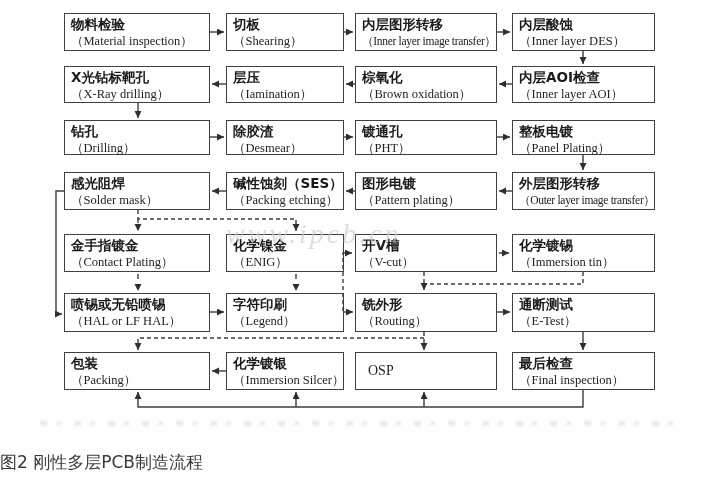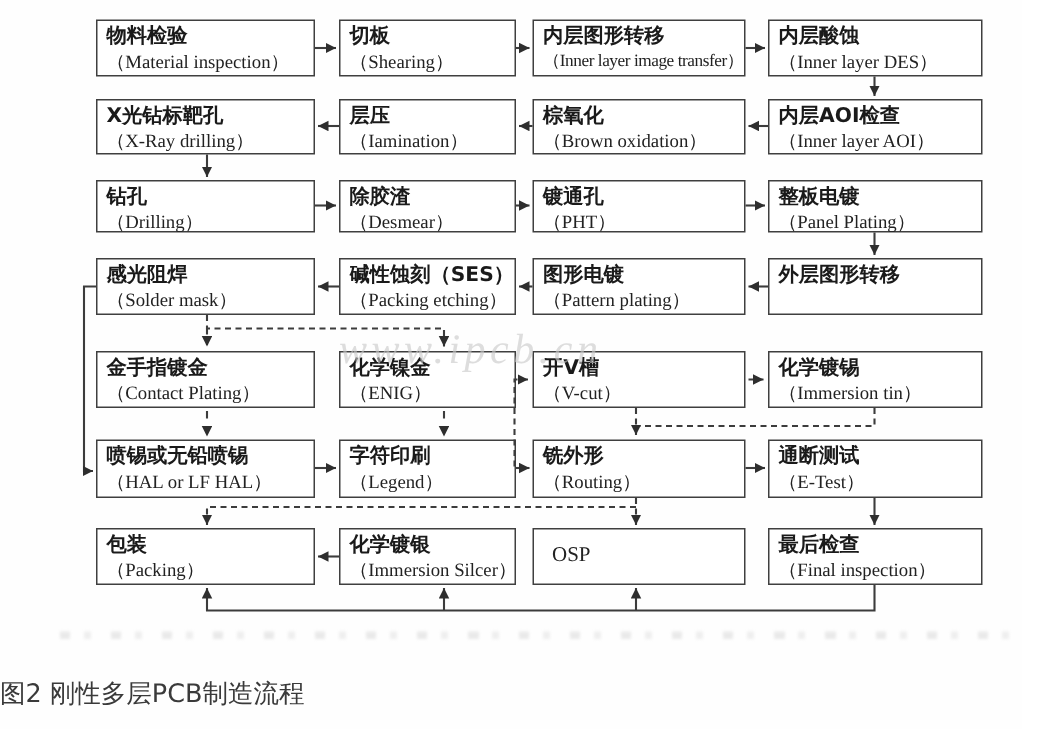--- a/index.html
+++ b/index.html
@@ -100,20 +100,21 @@
   <div class="box" style="left:226px;top:172px;width:118px;height:38px">
     <span class="zh">碱性蚀刻（SES）</span>
     <span class="en">（Packing etching）</span>
   </div>
   <div class="box" style="left:355px;top:172px;width:142px;height:38px">
     <span class="zh">图形电镀</span>
     <span class="en">（Pattern plating）</span>
   </div>
   <div class="box tight" style="left:512px;top:172px;width:143px;height:38px">
     <span class="zh">外层图形转移</span>
+    <span class="en">（Outer layer image transfer）</span>
   </div>
 
   <div class="box" style="left:64px;top:234px;width:146px;height:38px">
     <span class="zh">金手指镀金</span>
     <span class="en">（Contact Plating）</span>
   </div>
   <div class="box" style="left:226px;top:234px;width:118px;height:38px">
     <span class="zh">化学镍金</span>
     <span class="en">（ENIG）</span>
   </div>

